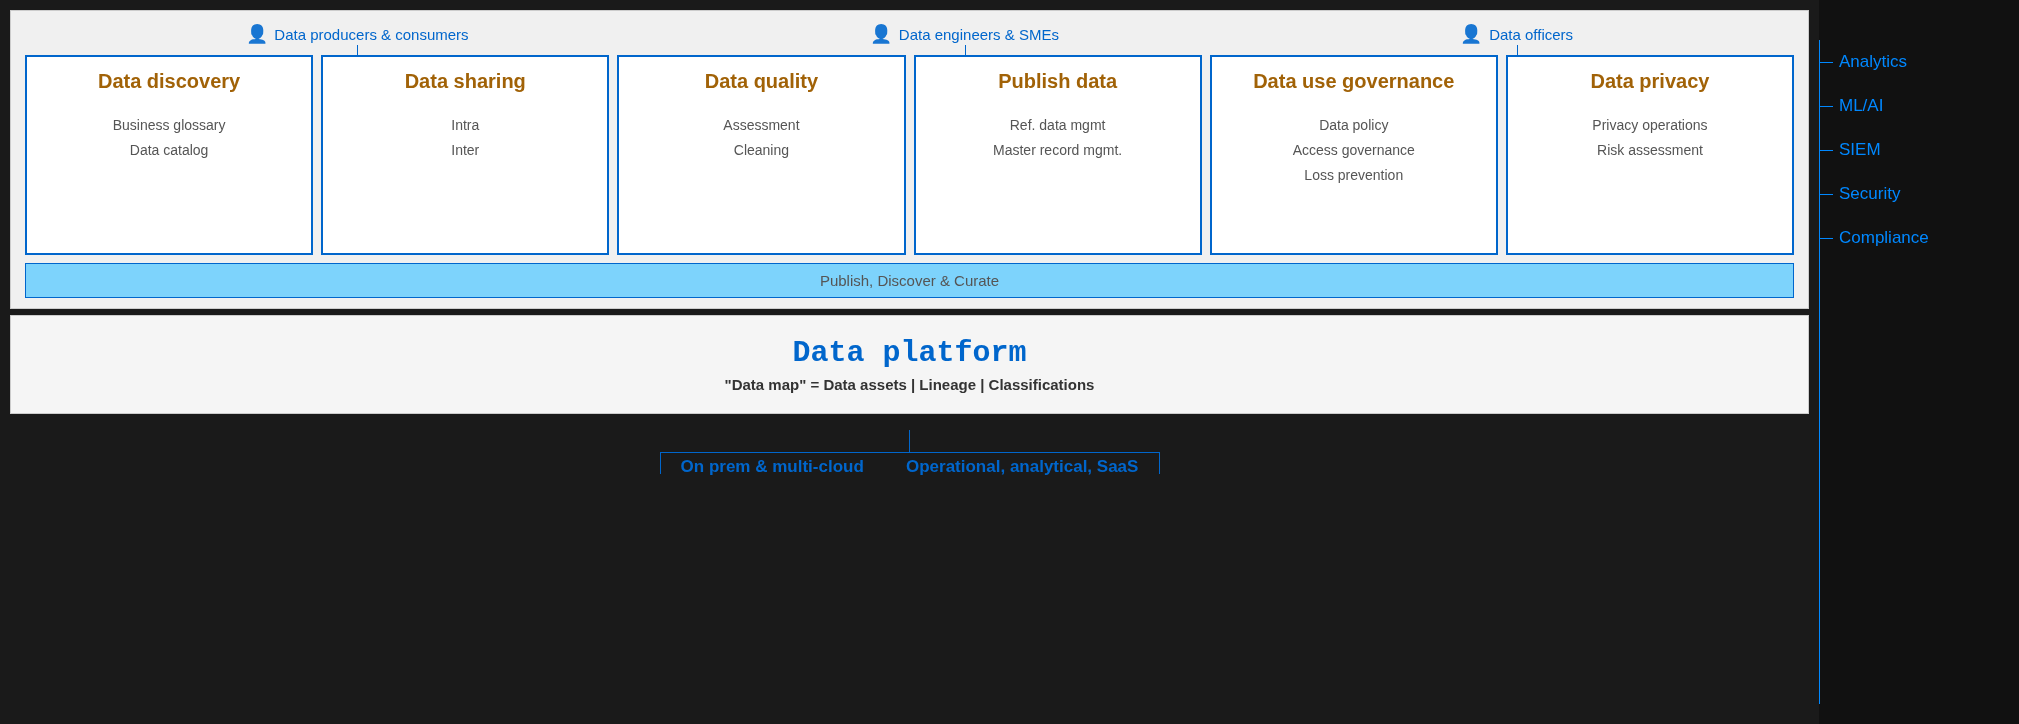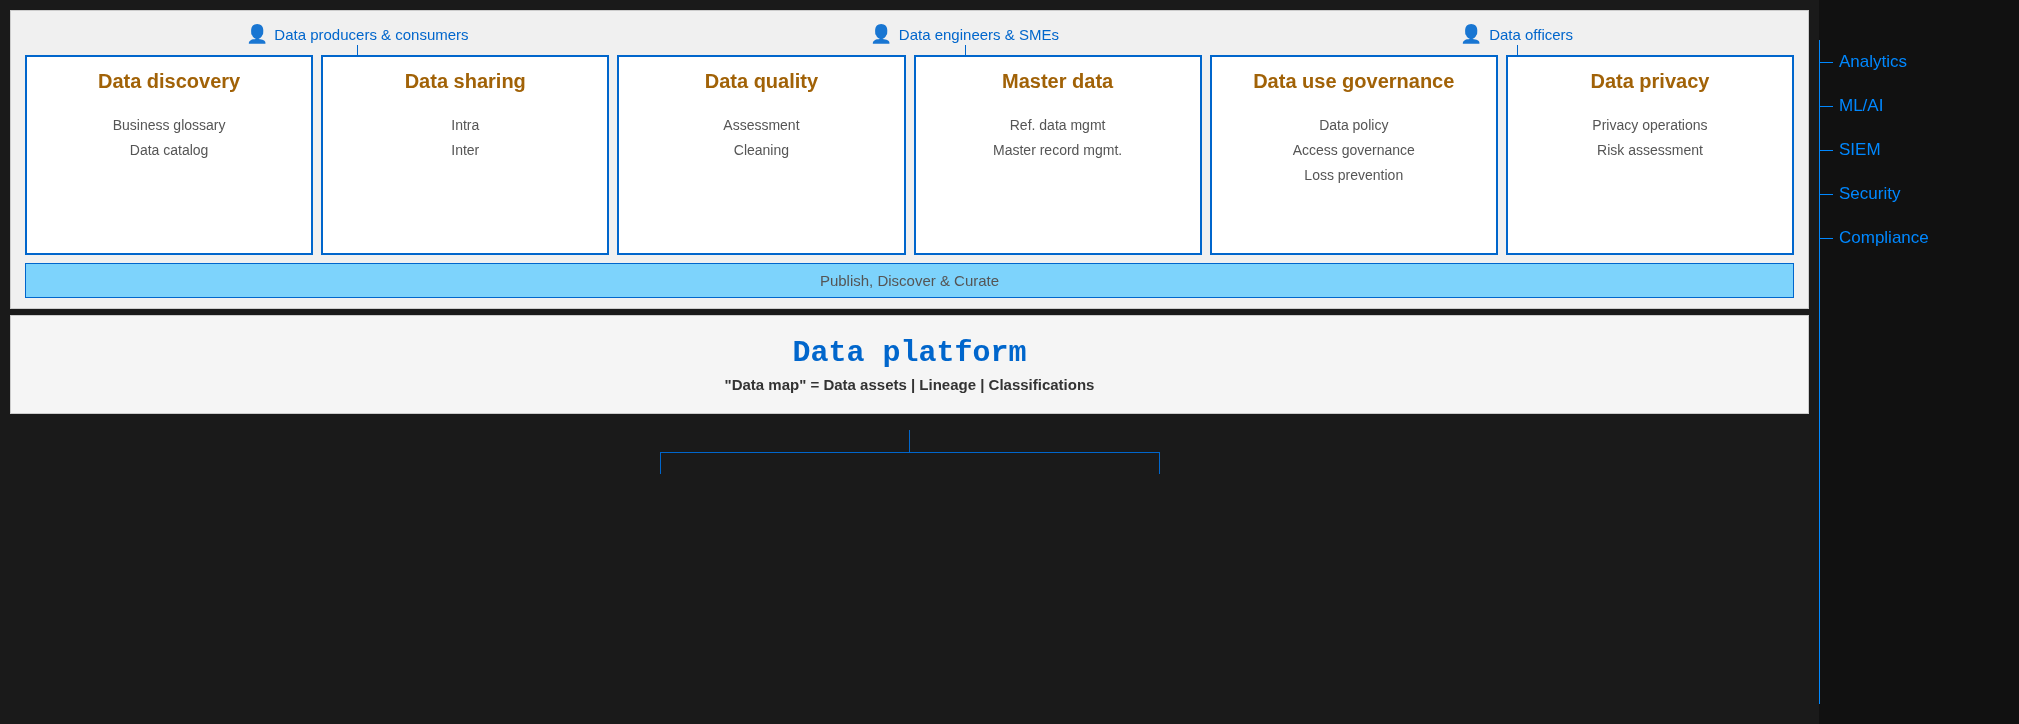--- a/index.html
+++ b/index.html
@@ -253,21 +253,21 @@
 
       <div class="data-box">
         <div class="data-box-title">Data quality</div>
         <div class="data-box-items">
           <div>Assessment</div>
           <div>Cleaning</div>
         </div>
       </div>
 
       <div class="data-box">
-        <div class="data-box-title">Master data</div>
+        <div class="data-box-title">Publish data</div>
         <div class="data-box-items">
           <div>Ref. data mgmt</div>
           <div>Master record mgmt.</div>
         </div>
       </div>
 
       <div class="data-box">
         <div class="data-box-title">Data use governance</div>
         <div class="data-box-items">
           <div>Data policy</div>
@@ -300,20 +300,28 @@
 
       <div style="width:1px;height:22px;background:#0066cc;"></div>
 
       <div style="position:relative;width:500px;height:1px;">
         <div style="position:absolute;top:0;left:0;right:0;height:1px;background:#0066cc;"></div>
 
         <div style="position:absolute;top:0;left:0;width:1px;height:22px;background:#0066cc;"></div>
 
         <div style="position:absolute;top:0;right:0;width:1px;height:22px;background:#0066cc;"></div>
       </div>
+      <div class="bottom-items-row" style="width:500px;">
+        <div class="bottom-item">
+          <div class="bottom-item-label">On prem &amp; multi-cloud</div>
+        </div>
+        <div class="bottom-item">
+          <div class="bottom-item-label">Operational, analytical, SaaS</div>
+        </div>
+      </div>
     </div>
   </div>
 
 </div>
 
 <div class="right-sidebar">
   <div class="bracket"></div>
   <div class="sidebar-items">
     <div class="sidebar-item">
       <span>Analytics</span>

